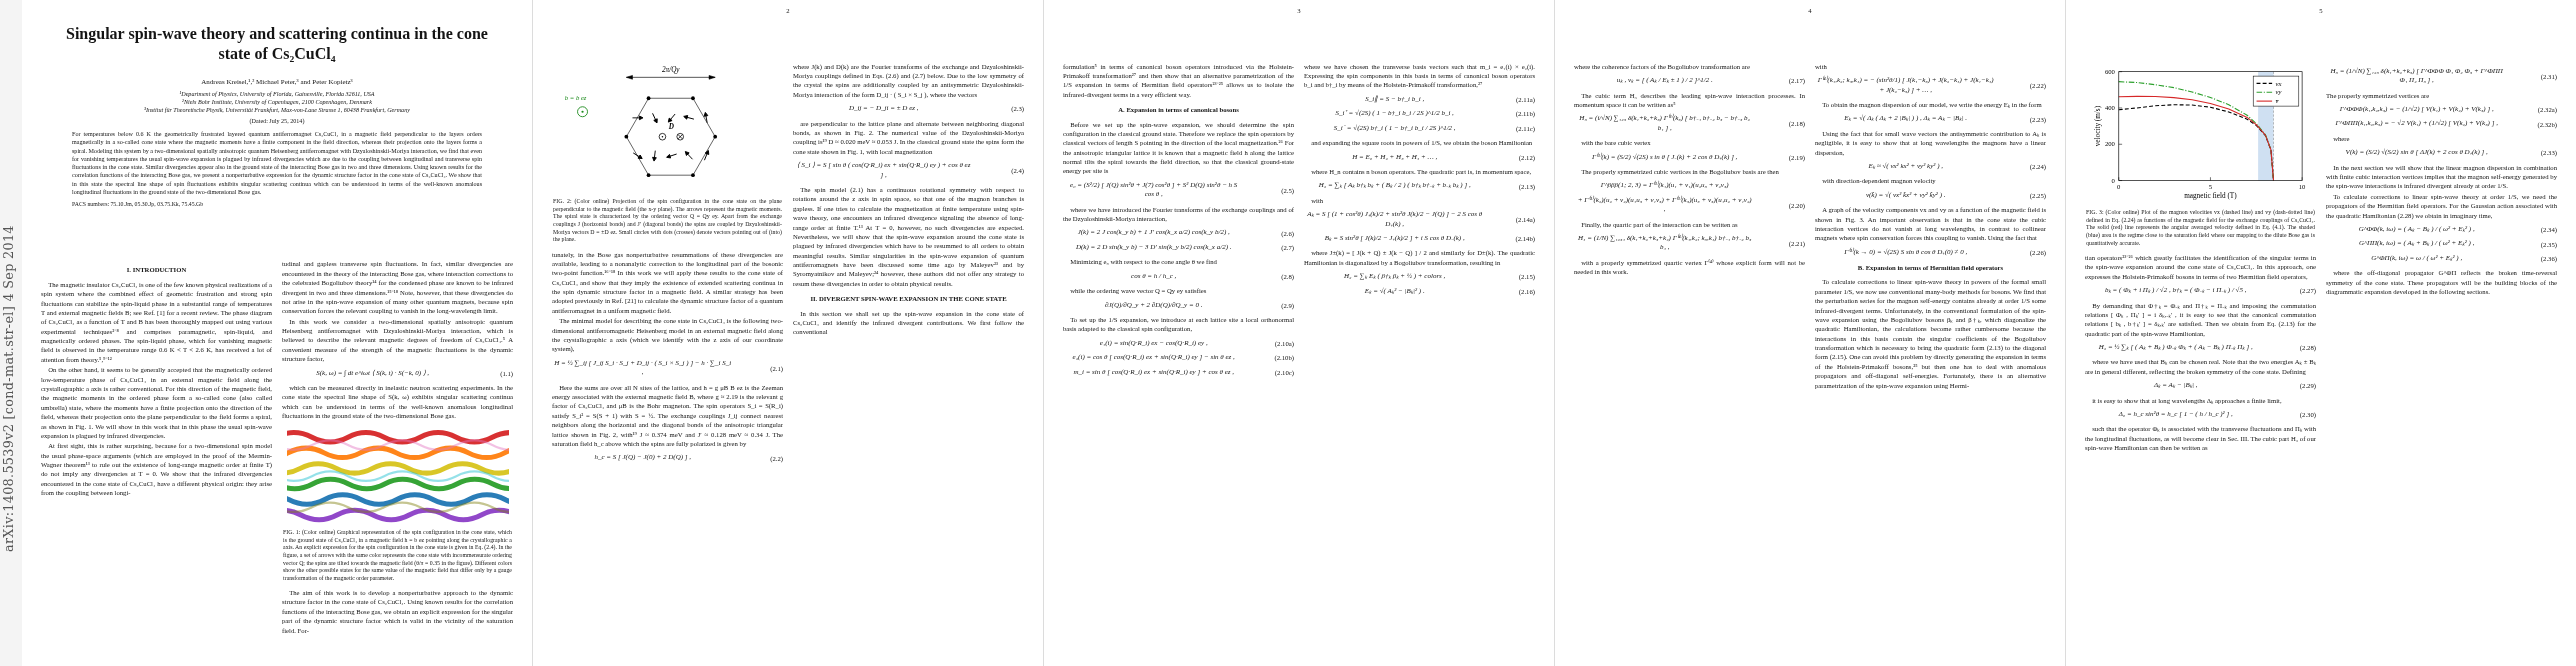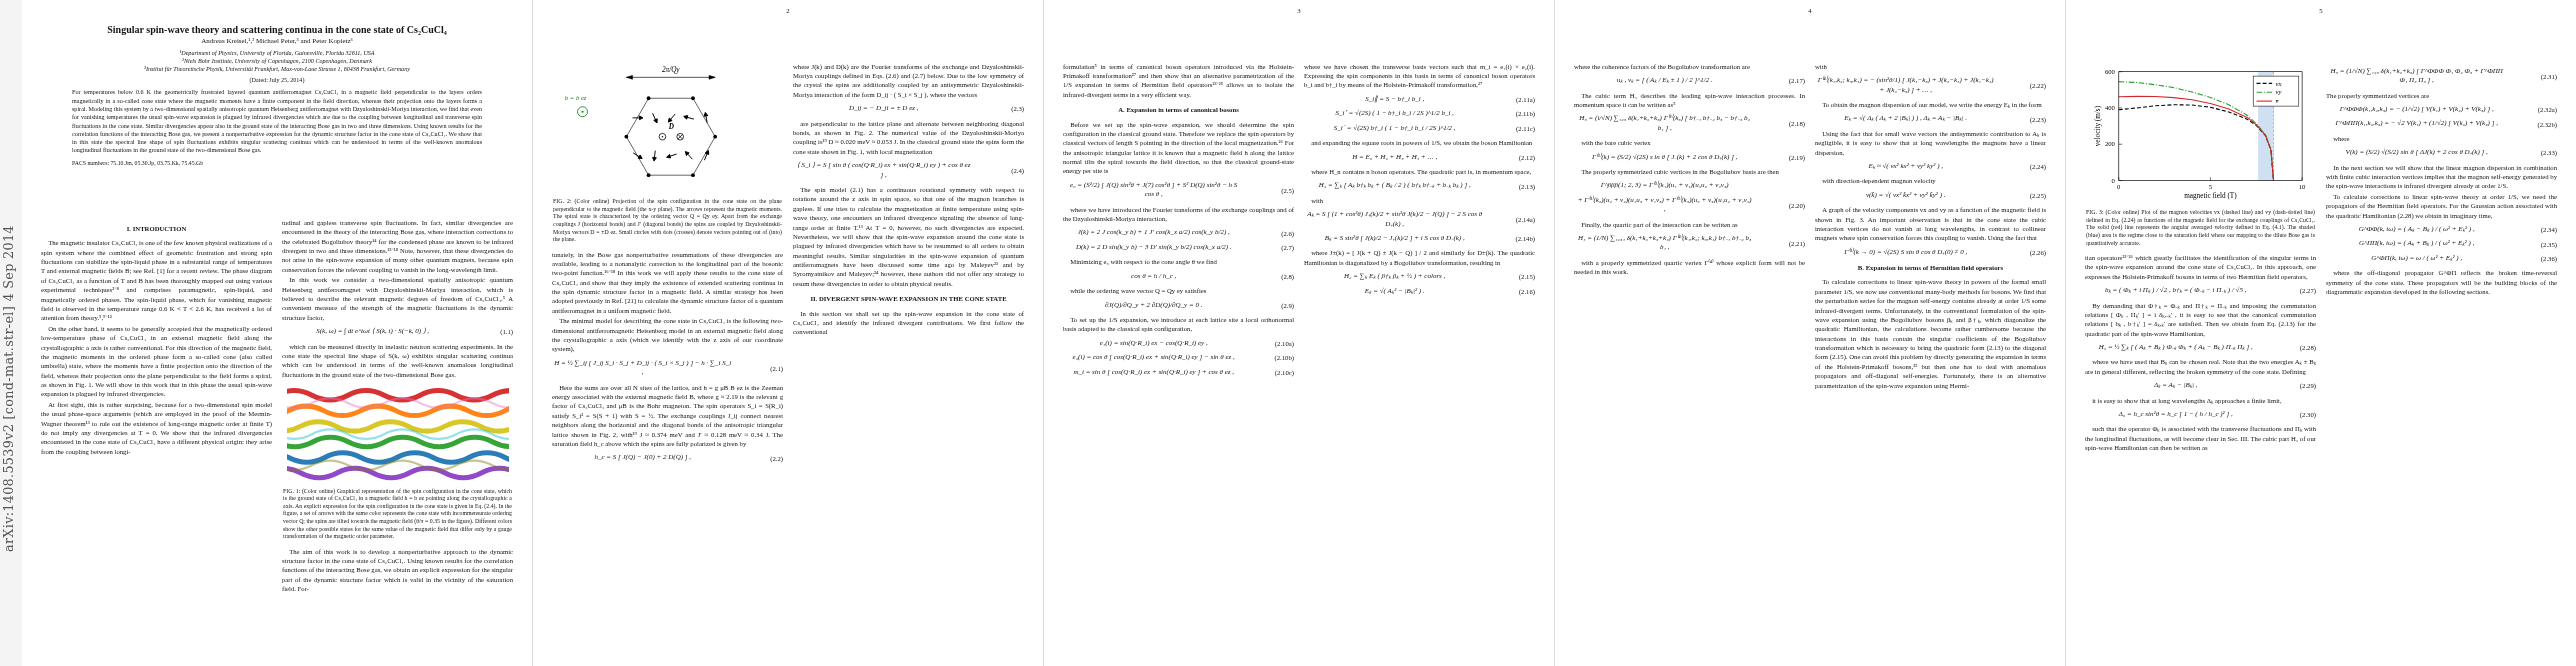--- a/index.html
+++ b/index.html
@@ -7,21 +7,21 @@
           font-family:"Liberation Serif",serif;color:#141414;}
   .watermark{position:absolute;left:1.1px;top:178px;height:422px;width:20px;
              writing-mode:vertical-rl;transform:rotate(180deg);text-align:center;
              font-family:"DejaVu Serif",serif;font-size:12.8px;color:#555;letter-spacing:0.3px;white-space:nowrap;}
   .pages{position:absolute;left:22px;top:0;width:2554px;height:667px;display:flex;}
   .page{flex:1 1 0;background:#ffffff;border-left:0.6px solid #dcdcdc;box-sizing:border-box;
         padding:16.7px 19px 7.8px;position:relative;overflow:hidden;}
   .page:first-child{border-left:none;}
   .pageno{position:absolute;top:6.7px;left:0;right:0;text-align:center;font-size:6.7px;}
   .titleblock{text-align:center;margin:7.8px 14.5px 4.4px;}
-  .title{font-size:10px;font-weight:bold;line-height:1.25;margin-bottom:0;}
+  .title{font-size:16px;font-weight:bold;line-height:1.25;margin-bottom:14px;}
   .authors{font-size:7px;margin-bottom:3.9px;}
   .affil{font-size:6.1px;font-style:italic;line-height:1.32;}
   .dated{font-size:6.1px;margin-top:3.9px;}
   .abstract{margin:5.6px 31px 2.2px;font-size:6.1px;text-align:justify;line-height:1.36;}
   .pacs{margin:5px 31px 7.2px;font-size:5.8px;text-align:left;}
   .cols{display:flex;gap:10px;align-items:flex-start;}
   .col{flex:1 1 0;min-width:0;margin-top:45px;}
   .para{font-size:6.7px;line-height:1.4;text-align:justify;margin:0 0 1.1px 0;text-indent:7.2px;}
   .para.noindent{text-indent:0;}
   .sec-heading{text-align:center;font-weight:bold;font-size:6.7px;margin:6.7px 5.6px 5px;line-height:1.3;}

